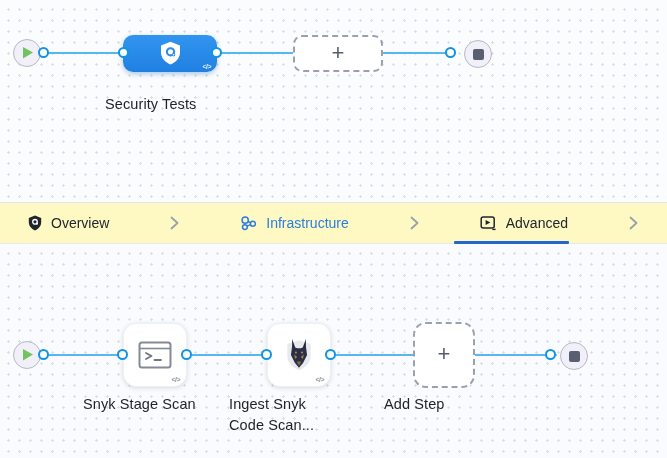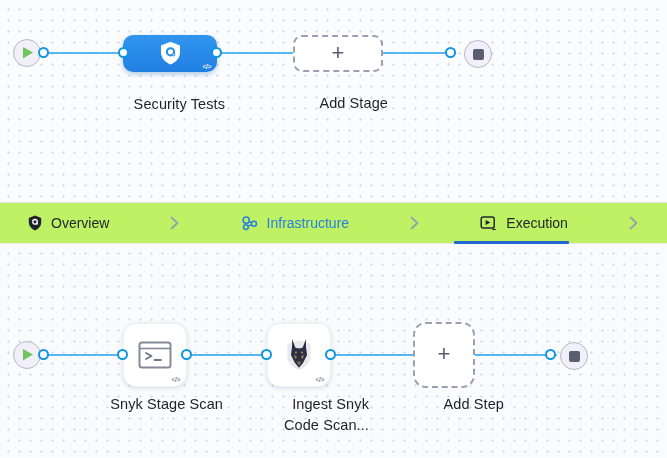--- a/index.html
+++ b/index.html
@@ -55,28 +55,28 @@
 
   .add-box {
     position:absolute; background:#fff; border:2px dashed #9aa0b0;
     display:flex; align-items:center; justify-content:center;
   }
   #add-stage-box { left:293px; top:35px; width:90px; height:37px; border-radius:9px; }
   #add-step-box  { left:413px; top:78px; width:62px; height:66px; border-radius:13px; }
   .plus-glyph { font-size:22px; font-weight:300; color:#575d6c; line-height:1; margin-top:-2px; }
 
   .node-label {
-    position:absolute; text-align:right; font-size:14.5px; color:#1d2129;
+    position:absolute; text-align:left; font-size:14.5px; color:#1d2129;
     line-height:21px; letter-spacing:.1px;
   }
 
   
   #tabbar {
     position:absolute; top:202px; left:0; width:667px; height:42px;
-    background:#bef264; border-top:1px solid #e2e5ea; border-bottom:1px solid #e7e9ee;
+    background:#fef9c3; border-top:1px solid #e2e5ea; border-bottom:1px solid #e7e9ee;
     display:flex; align-items:center; justify-content:space-between;
     padding:0 29px 0 28px;
   }
   .tab {
     position:relative; height:100%; display:flex; align-items:center; gap:9px;
     font-size:14px; font-weight:500; color:#22262e; cursor:pointer; white-space:nowrap;
   }
   .tab.tab-blue { color:#2b7de0;text-align:right; }
   .tab.active::after {
     content:""; position:absolute; left:-26px; right:-1px; bottom:-1px;
@@ -114,21 +114,20 @@
     <div id="add-stage-box" class="add-box">
       <span class="plus-glyph">+</span>
     </div>
 
     <div class="ring" style="left:445px; top:47px;"></div>
     <div class="endpoint" style="left:464px; top:40px;">
       <div class="stop-square"></div>
     </div>
 
     <div class="node-label" style="left:105px; top:94px; width:120px;">Security Tests</div>
-    <div class="node-label" style="left:288px; top:93px; width:100px;">Add Stage</div>
   </div>
 
   <div id="tabbar">
 
     <div class="tab">
       <svg width="14" height="16" viewBox="0 0 14 16">
         <path d="M7 0.5 L13.2 3 V7 C13.2 11 10.8 13.6 7 15.4 C3.2 13.6 0.8 11 0.8 7 V3 Z" fill="#20242c"></path>
         <circle cx="7" cy="6.8" r="2.3" fill="none" stroke="#ffffff" stroke-width="1.3"></circle>
         <circle cx="8.9" cy="8.7" r="1.1" fill="#ffffff"></circle>
       </svg>
@@ -156,21 +155,21 @@
           <path d="M1.5 1.5 L7.5 7 L1.5 12.5" fill="none" stroke="#97a0ac" stroke-width="1.8" stroke-linecap="round" stroke-linejoin="round"></path>
         </svg>
     </span>
 
     <div class="tab active">
       <svg width="17" height="16" viewBox="0 0 17 16">
         <rect x="1.2" y="2" width="13" height="11" rx="2" fill="none" stroke="#22262e" stroke-width="1.5"></rect>
         <polygon points="5.6,5 10.4,7.5 5.6,10" fill="#22262e"></polygon>
         <path d="M12.3 14.4 H15.6" stroke="#22262e" stroke-width="1.4"></path>
       </svg>
-      <span>Execution</span>
+      <span>Advanced</span>
     </div>
 
     <span class="tab-sep">
       <svg width="9" height="14" viewBox="0 0 9 14">
           <path d="M1.5 1.5 L7.5 7 L1.5 12.5" fill="none" stroke="#97a0ac" stroke-width="1.8" stroke-linecap="round" stroke-linejoin="round"></path>
         </svg>
     </span>
 
 
   </div>

